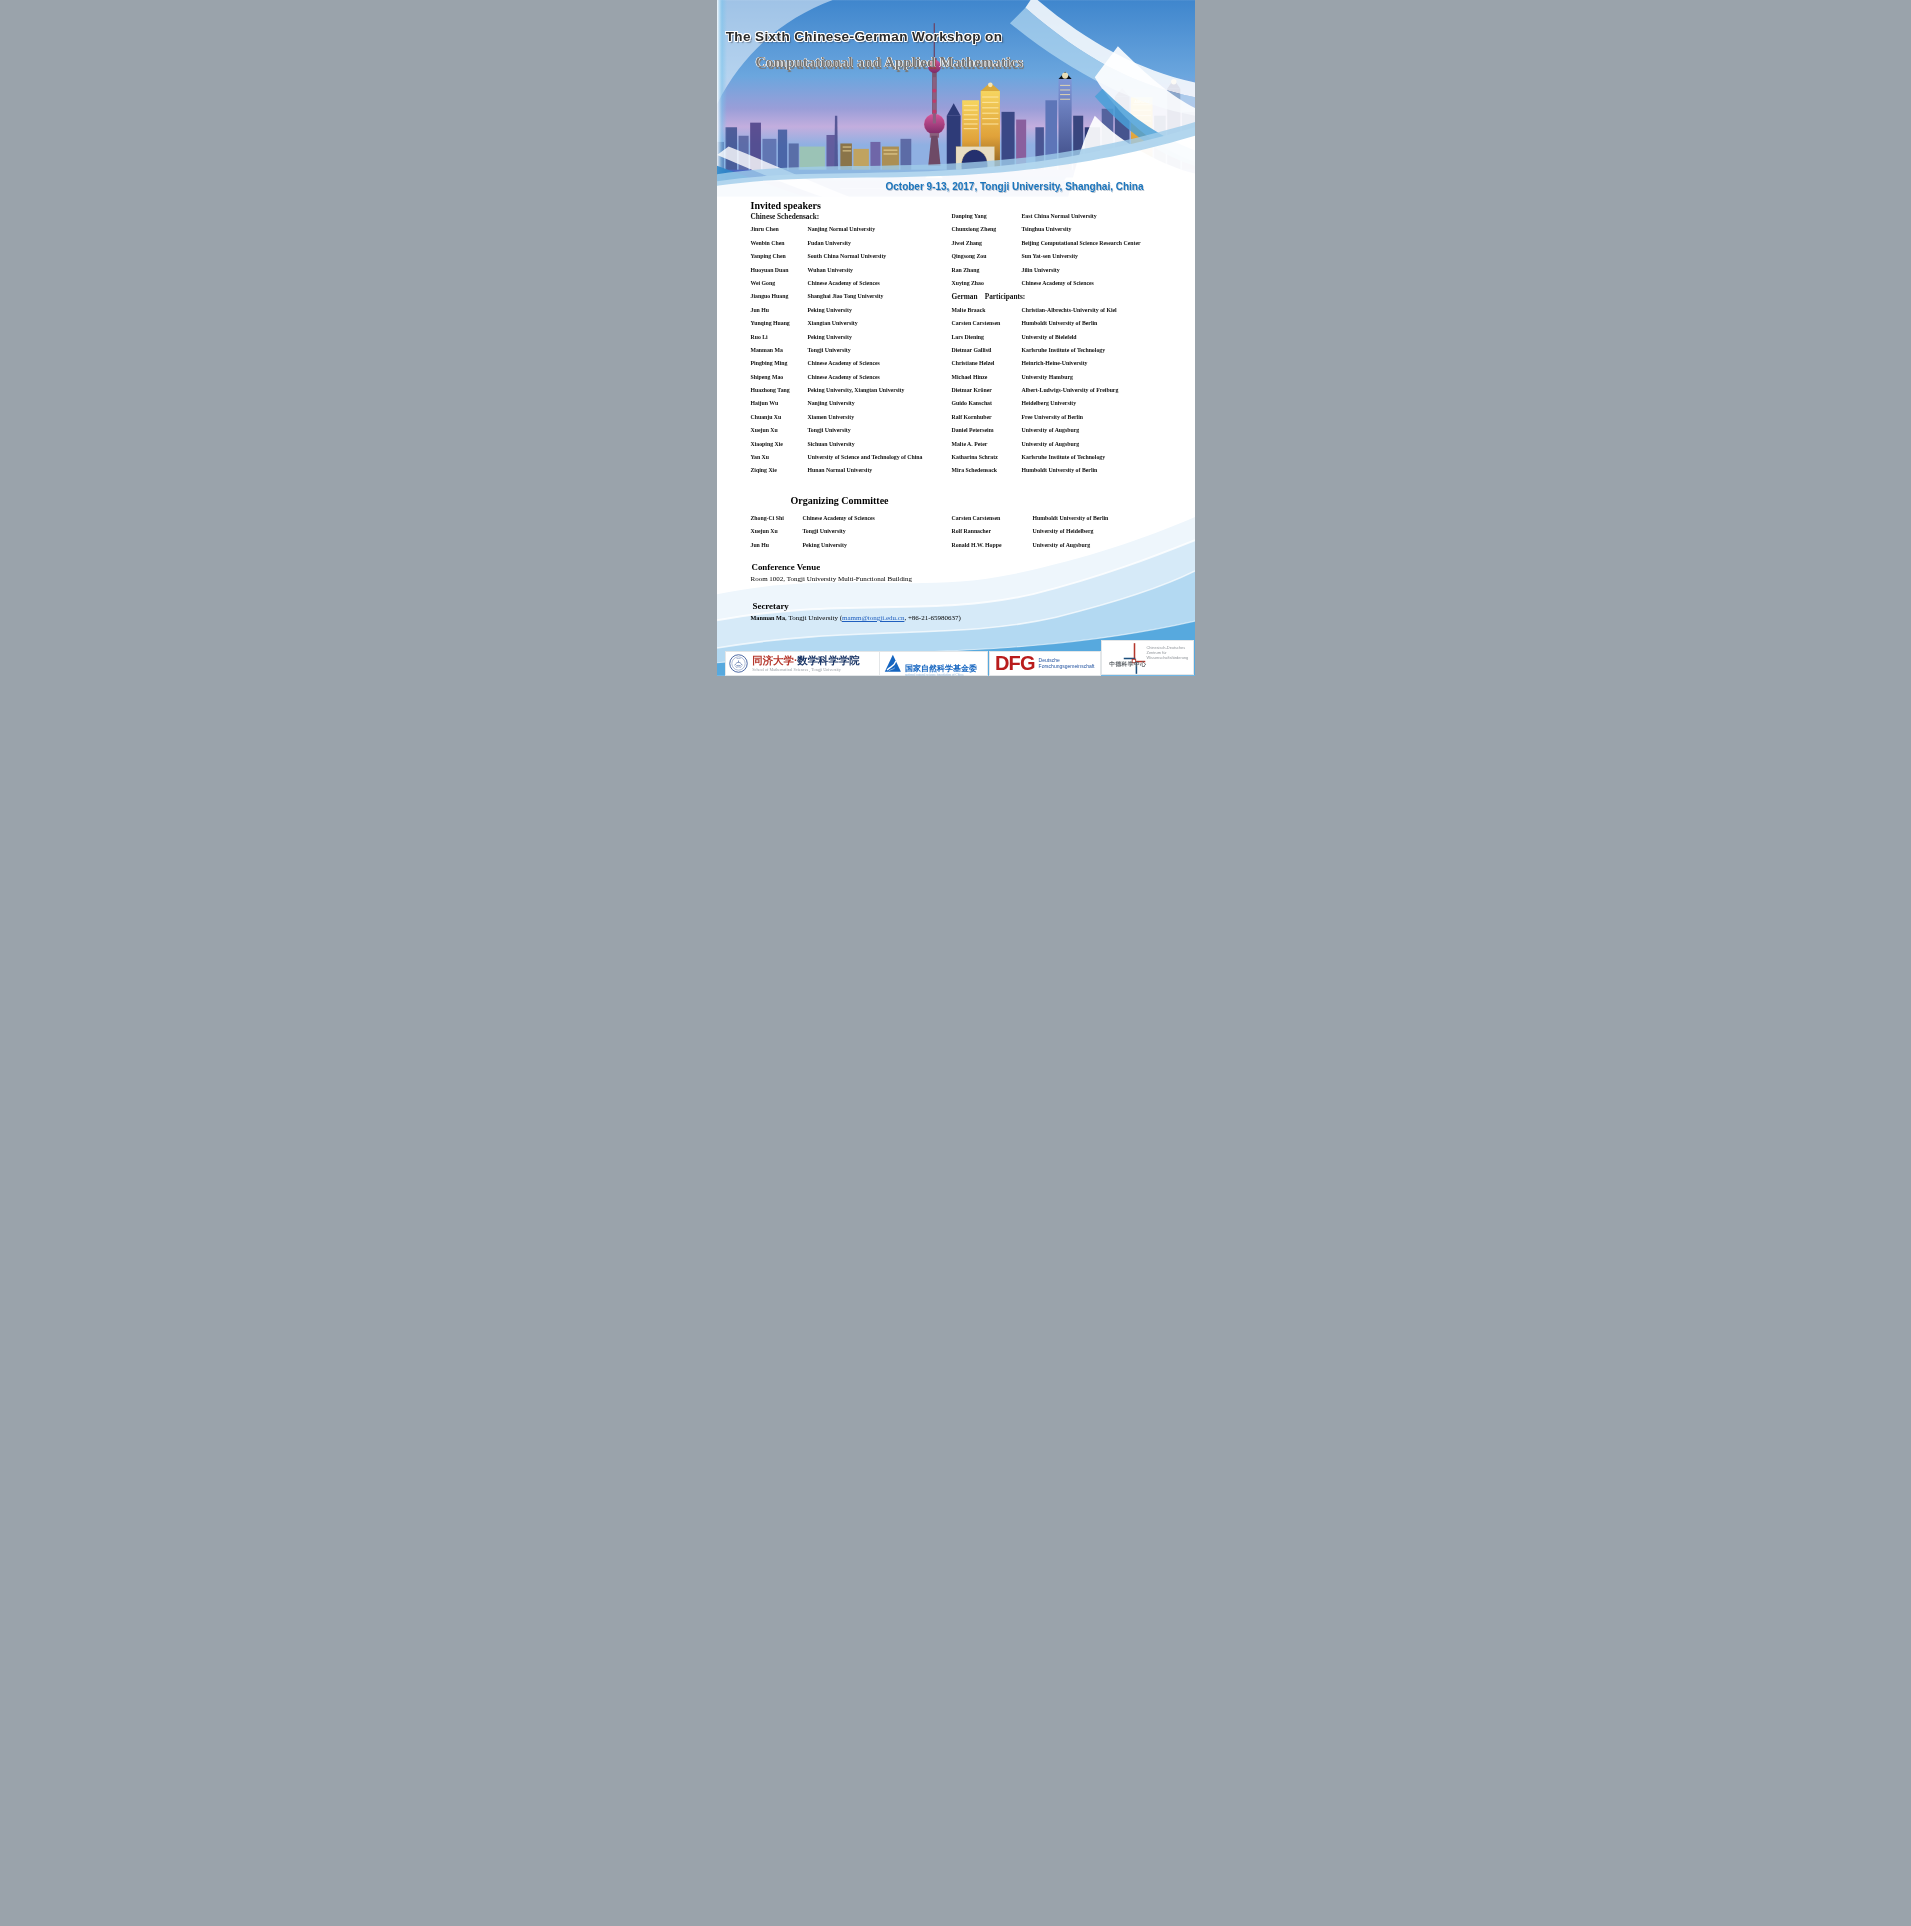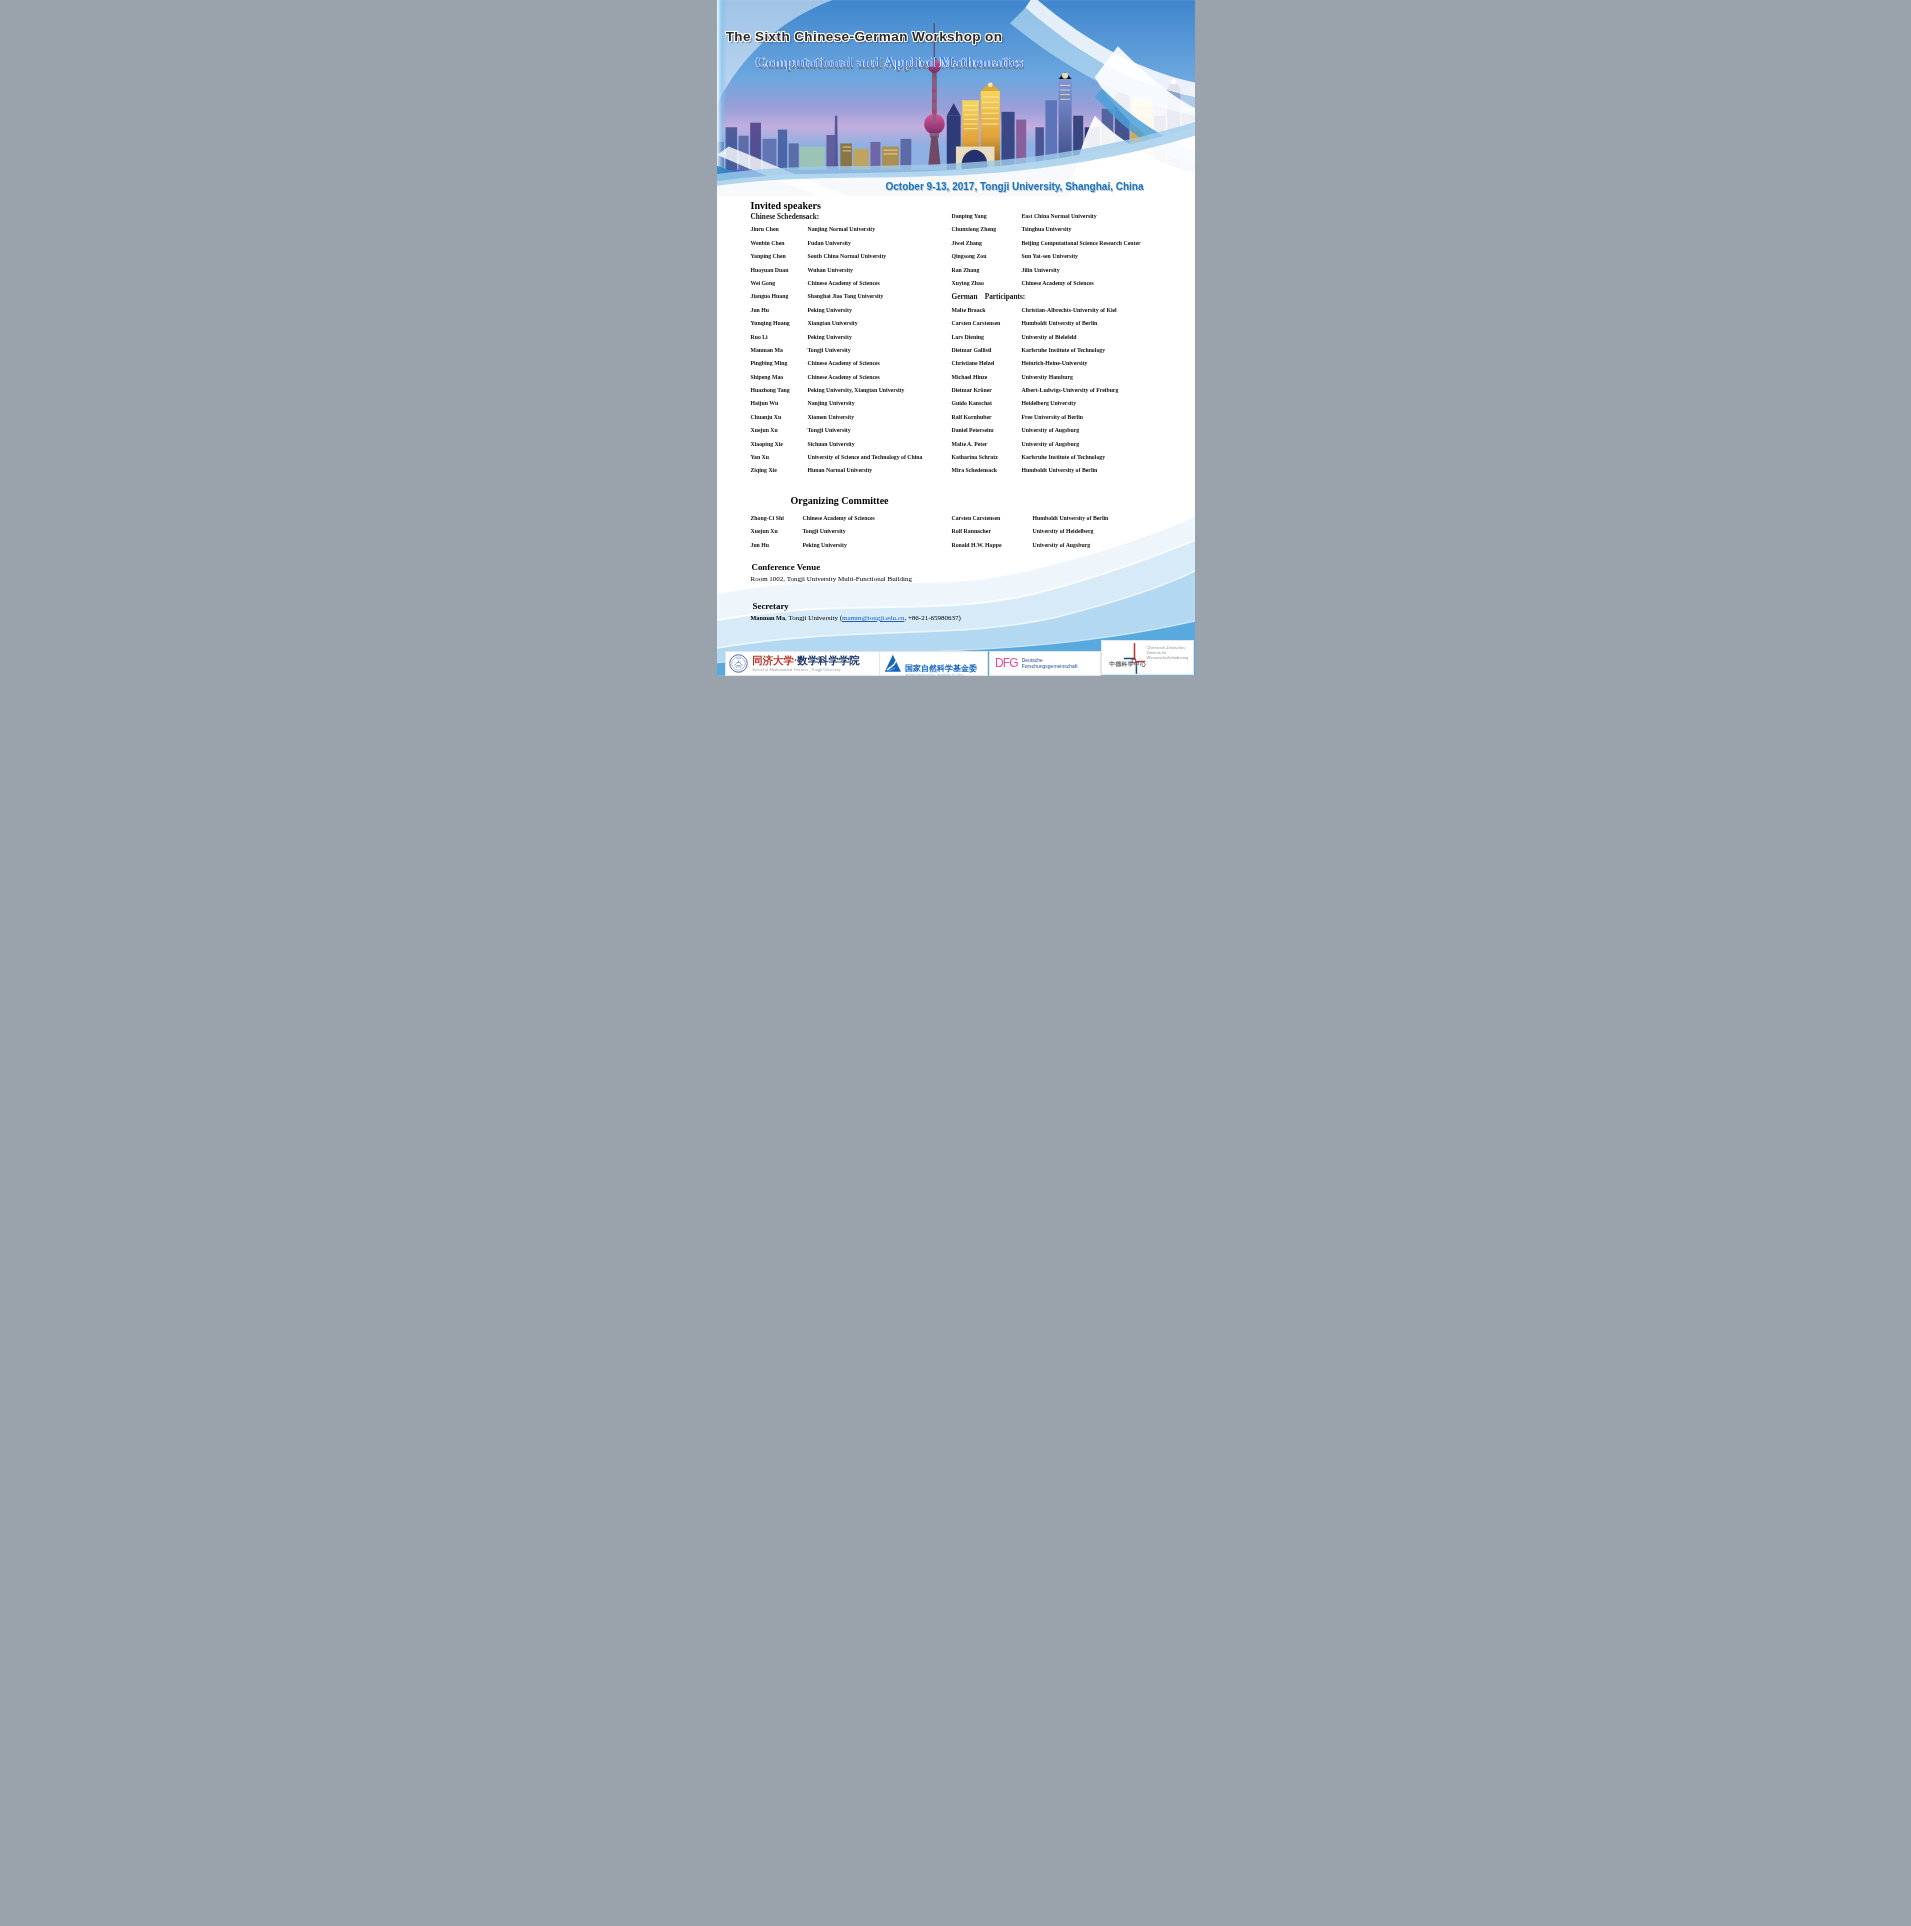--- a/index.html
+++ b/index.html
@@ -15,21 +15,21 @@
     position:absolute;left:9.2px;top:28.5px;z-index:4;
     font-family:"Liberation Sans", sans-serif;font-weight:bold;
     font-size:13.5px;letter-spacing:0.4px;color:#2b2b2b;white-space:nowrap;
     text-shadow:-0.8px -0.8px 0 #fff,0.8px -0.8px 0 #fff,-0.8px 0.8px 0 #fff,0.8px 0.8px 0 #fff,
                  0 -0.8px 0 #fff,0 0.8px 0 #fff,-0.8px 0 0 #fff,0.8px 0 0 #fff,
                  1.9px 2.3px 1.2px rgba(55,55,70,.5);
   }
   .title2{
     position:absolute;left:39px;top:54px;z-index:4;
     font-family:"Liberation Serif", serif;font-weight:bold;
-    font-size:14.3px;letter-spacing:0.4px;color:#3b82f6;white-space:nowrap;
+    font-size:14.3px;letter-spacing:0.4px;color:#737373;white-space:nowrap;
     text-shadow:-0.4px -0.4px 0 #fff,0.4px -0.4px 0 #fff,-0.4px 0.4px 0 #fff,0.4px 0.4px 0 #fff,
                  1.5px 1.9px 0.8px rgba(140,80,20,.55);
   }
   .date-line{
     position:absolute;left:148px;top:181px;width:300px;z-index:4;text-align:center;
     font-family:"Liberation Sans", sans-serif;font-weight:bold;font-size:10px;
     color:#1b75bc;white-space:nowrap;
     text-shadow:0.8px 1.2px 0.4px rgba(110,130,155,.45);
   }
   
@@ -61,22 +61,22 @@
   .tj-text{margin-left:3.9px;}
   .tj-cjk{font-size:10.4px;font-weight:bold;line-height:11.6px;white-space:nowrap;}
   .tj-red{color:#b5372c;}
   .tj-blue{color:#1b3666;}
   .tj-en{font-size:4.2px;color:#9aa0a6;line-height:5px;white-space:nowrap;}
   .box-nsfc{left:162px;top:651px;width:109px;height:25px;display:flex;align-items:center;padding-left:4.6px;}
   .nsfc-text{margin-left:3.1px;margin-top:15px;}
   .nsfc-cn{font-size:8px;font-weight:bold;color:#1565c0;line-height:9.2px;white-space:nowrap;}
   .nsfc-en{font-size:3.3px;color:#90b4d8;line-height:3.9px;white-space:nowrap;}
   .box-dfg{left:272px;top:651px;width:112px;height:25px;display:flex;align-items:center;padding-left:5.4px;}
-  .dfg-abbr{font-family:"Liberation Sans", sans-serif;font-weight:400;font-size:12px;
-            letter-spacing:-0.8px;color:#ec4899;line-height:15.4px;}
+  .dfg-abbr{font-family:"Liberation Sans", sans-serif;font-weight:700;font-size:20px;
+            letter-spacing:-0.8px;color:#b91c1c;line-height:15.4px;}
   .dfg-name{margin-left:3.9px;font-family:"Liberation Sans", sans-serif;font-size:5px;
             color:#1d4f9e;line-height:5.8px;}
   .box-cdz{left:384px;top:640px;width:93px;height:35px;}
   .cdz-de{position:absolute;left:45px;top:5.4px;font-family:"Liberation Sans", sans-serif;
           font-size:3.9px;color:#8e9398;line-height:4.6px;}
   .cdz-cn{position:absolute;left:7.7px;bottom:5.4px;font-size:5.8px;color:#5f6468;
           font-weight:bold;letter-spacing:0.4px;white-space:nowrap;}
   .cdz-glyph{position:absolute;left:21.6px;top:2.3px;}
 </style>
 </head>

